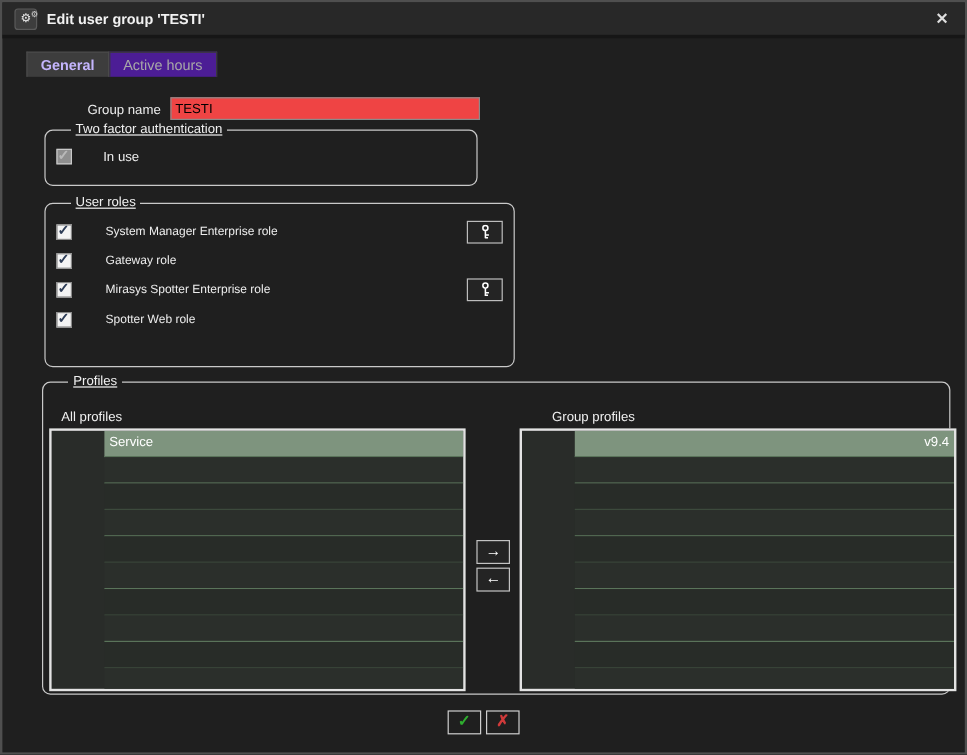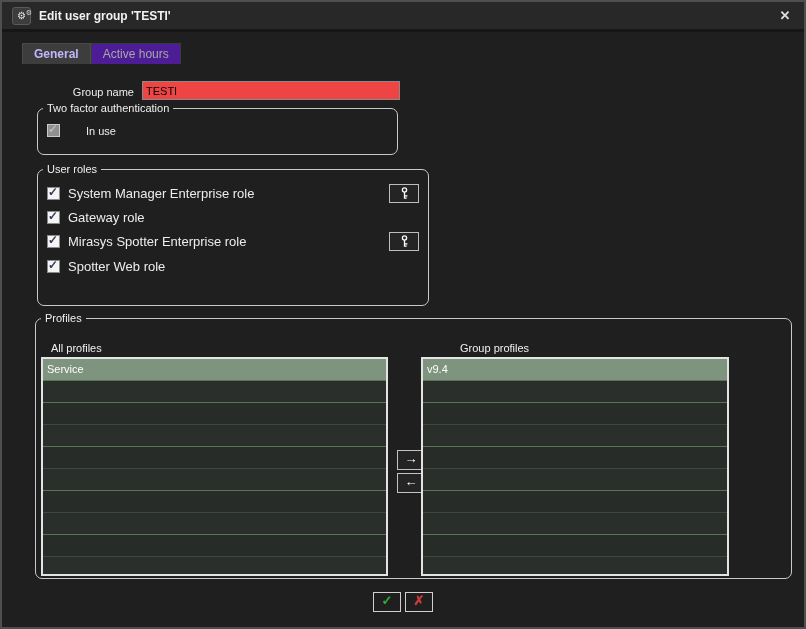--- a/index.html
+++ b/index.html
@@ -51,21 +51,21 @@
   .group-name-input {
     position:absolute; left:140px; top:79px; width:250px; height:15px;
     background:#ef4444; color:#000; border:1px solid #8a8a8a;
     font-family:"Liberation Sans", sans-serif; font-size:11px; padding:1px 3px;
   }
   fieldset {
     position:absolute; margin:0; padding:0; box-sizing:border-box;
     border:1px solid #c9c9c9; border-radius:7px; background:transparent;
   }
   fieldset legend {
-    font-size:11px; color:#f0f0f0; padding:0 4px; margin-left:5px;
+    font-size:11px; color:#f0f0f0; padding:0 4px; margin-left:21px;text-decoration:underline;
   }
   .fs-two { left:35px; top:100px; width:361px; height:53px; }
   .fs-roles { left:35px; top:161px; width:392px; height:143px; }
   .fs-profiles { left:33px; top:310px; width:757px; height:267px; }
 
   .cb {
     width:13px; height:13px; box-sizing:border-box; flex:0 0 13px;
     background:#f4f4f4; border:1px solid #8a8a8a; position:relative;
   }
   .cb.checked::after {
@@ -74,38 +74,38 @@
   }
   .cb.disabled { background:#8f8f8f; border-color:#c9c9c9; }
   .cb.disabled::after {
     content:"✓"; position:absolute; left:0px; top:-3px;
     color:#b9b9b9; font-size:12px; font-weight:bold;
   }
   .inuse-row { display:flex; align-items:center; gap:26px; margin:10px 0 0 9px; }
 
   .roles-body { padding:6px 9px 0 9px; }
   .role-row { display:flex; align-items:center; height:24.4px; gap:8px; }
-  .role-label { color:#ededed; font-size:13px; flex:1; }
+  .role-label { color:#ededed; font-size:10px; flex:1;margin-left:20px; }
   .key-btn {
     width:28px; height:17px; background:#242424; border:1px solid #bdbdbd;
     display:flex; align-items:center; justify-content:center; cursor:pointer;
   }
   
   .list-header { position:absolute; font-size:11px; color:#f0f0f0; top:18px; }
   .hdr-left { left:15px; }
   .hdr-right { left:404px;margin-left:20px; }
   .plist {
     position:absolute; top:33px; height:219px; box-sizing:border-box;
     background:#292c29; border:2px solid #e3e3e3; overflow:hidden;
   }
   .plist-left  { left:5px;  width:347px; }
-  .plist-right { left:385px; width:308px; }
+  .plist-right { left:397px; width:364px;text-align:right; }
   .prow {
     height:21px; line-height:21px; font-size:11px; color:#ffffff;
-    padding:0 4px; border-bottom:1px solid #415241; box-sizing:content-box;
+    padding:0 4px; border-bottom:1px solid #415241; box-sizing:content-box;margin-left:44px;
   }
   .prow.selected { background:#7e947e; border-bottom-color:#5a745a; }
   .prow.empty:nth-child(even) { border-bottom-color:#5a745a; background:#2b2f2b; }
   .prow.empty:nth-child(odd)  { border-bottom-color:#3c4a3c; background:#282c28; }
   .mv-btn {
     position:absolute; left:361px; width:26px; height:18px;
     background:#242424; border:1px solid #c3c3c3; color:#ffffff;
     font-size:13px; font-weight:bold; line-height:16px; text-align:center;
     cursor:pointer;
   }

